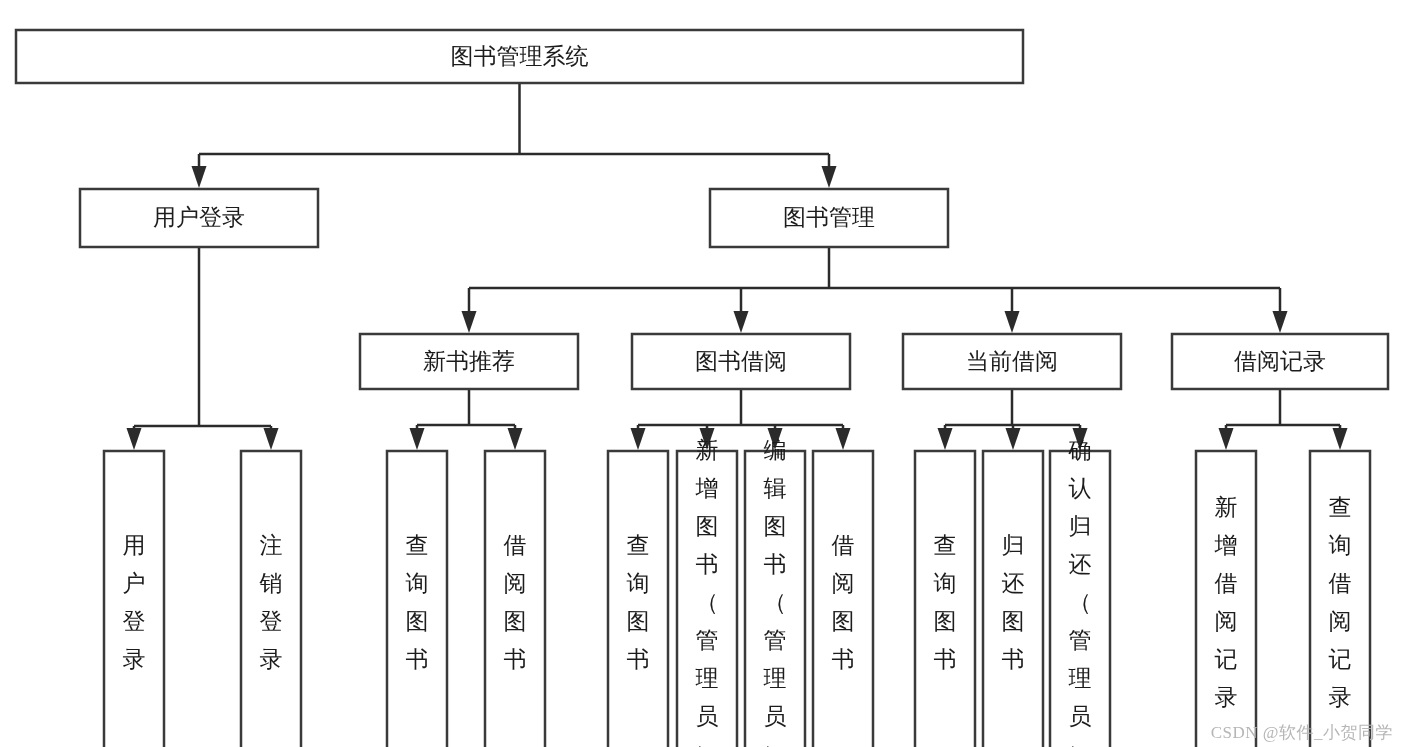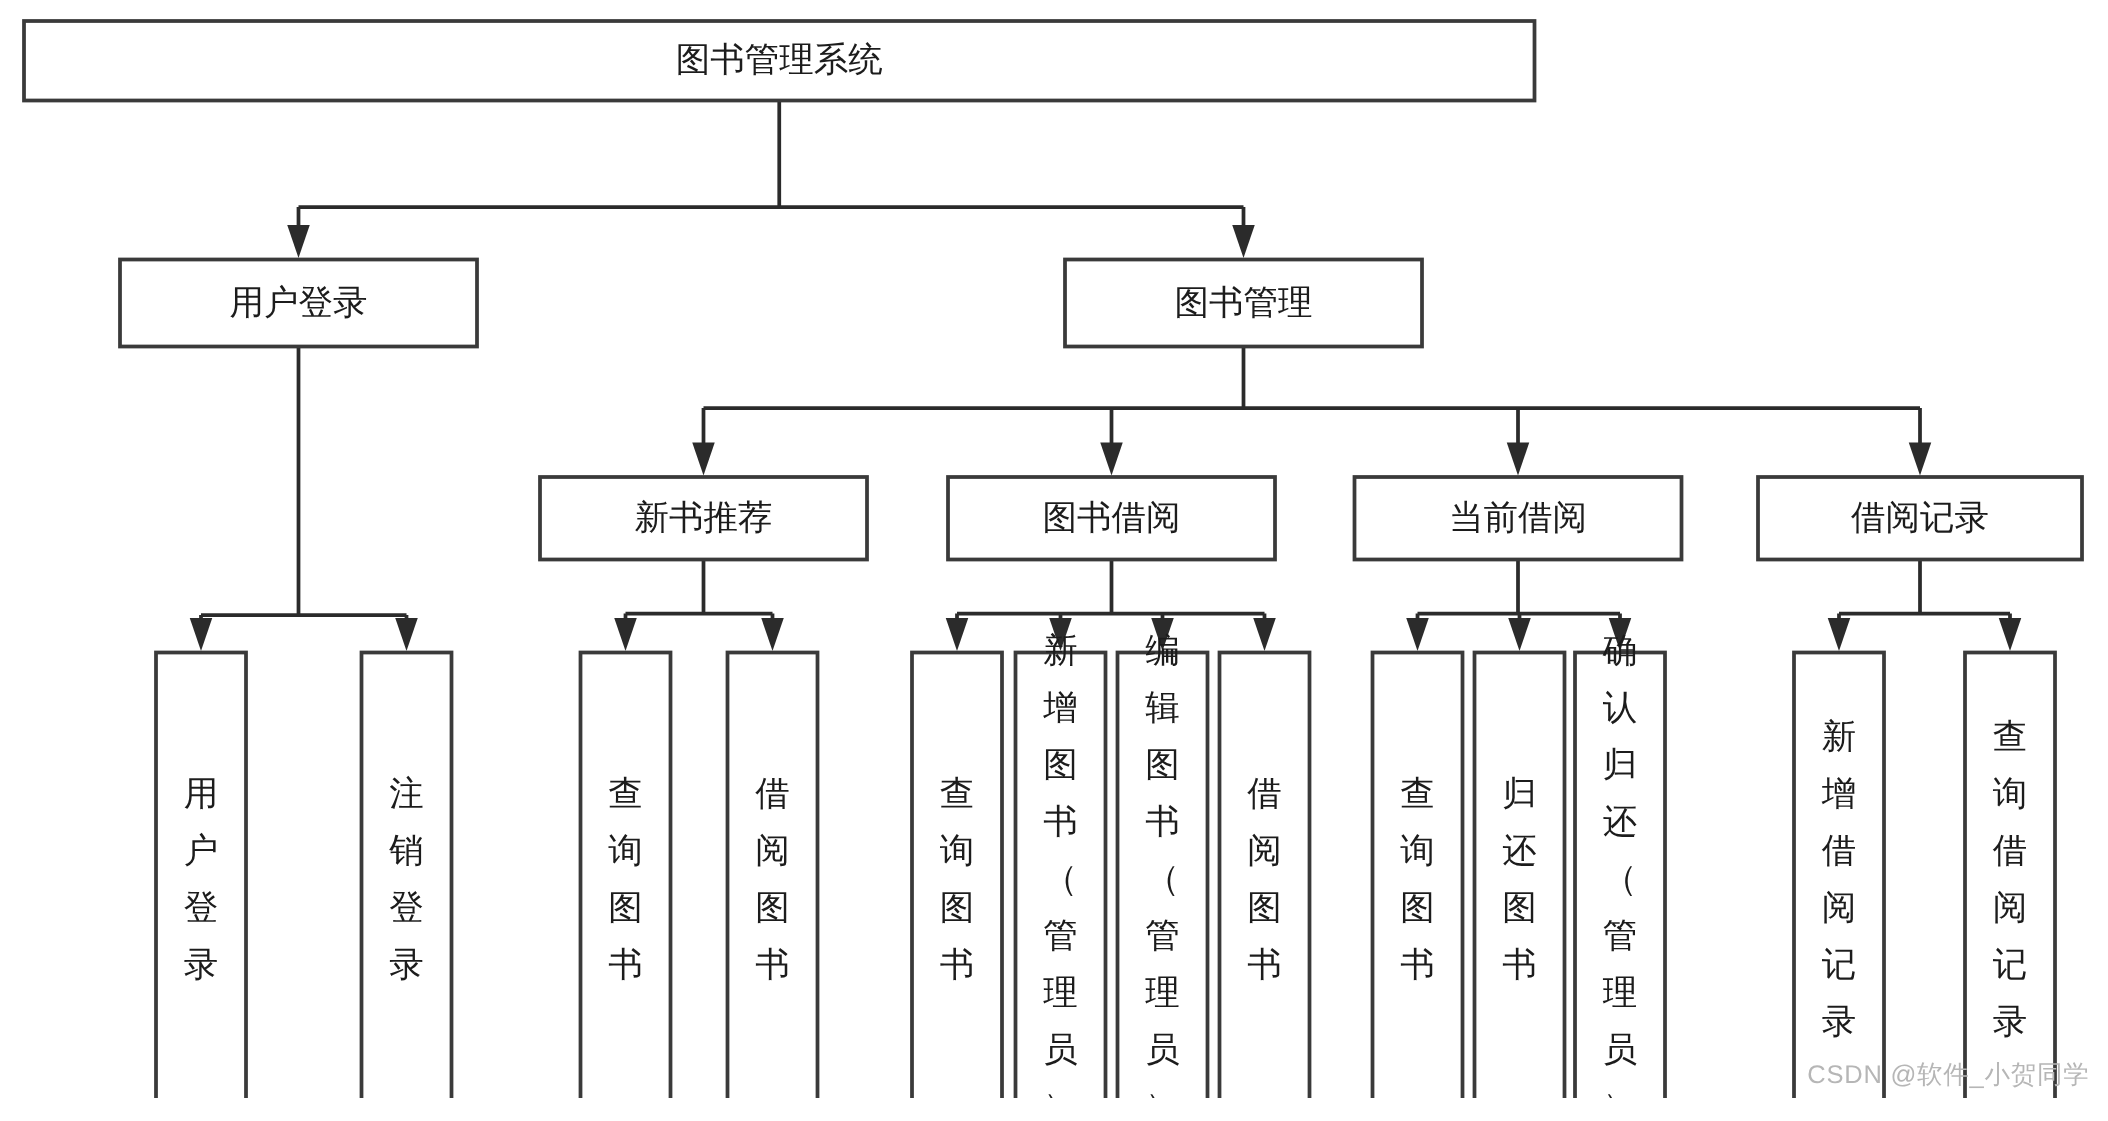--- a/index.html
+++ b/index.html
@@ -9,20 +9,21 @@
   }
   body {
     font-family: "Liberation Sans", "DejaVu Sans", sans-serif;
   }
   #stage {
     position: relative;
     width: 1405px;
     height: 732px;
     background: #ffffff;
     overflow: hidden;
+    margin-top: 16px;
   }
   #diagram-svg {
     position: absolute;
     left: 0;
     top: 0;
     width: 1405px;
     height: 747px;
   }
   .node-box {
     fill: #ffffff;
@@ -49,21 +50,21 @@
     stroke-linecap: butt;
   }
   .arrow-head {
     fill: #2b2b2b;
     stroke: none;
   }
   .watermark {
     position: absolute;
     right: 12px;
     bottom: 4px;
-    font-family: Liberation Sans, sans-serif;
+    font-family: Liberation Serif, serif;
     font-size: 17px;
     color: #b6b6b6;
     letter-spacing: 0.5px;
     white-space: nowrap;
     pointer-events: none;
   }
 </style>
 </head>
 <body>
 

